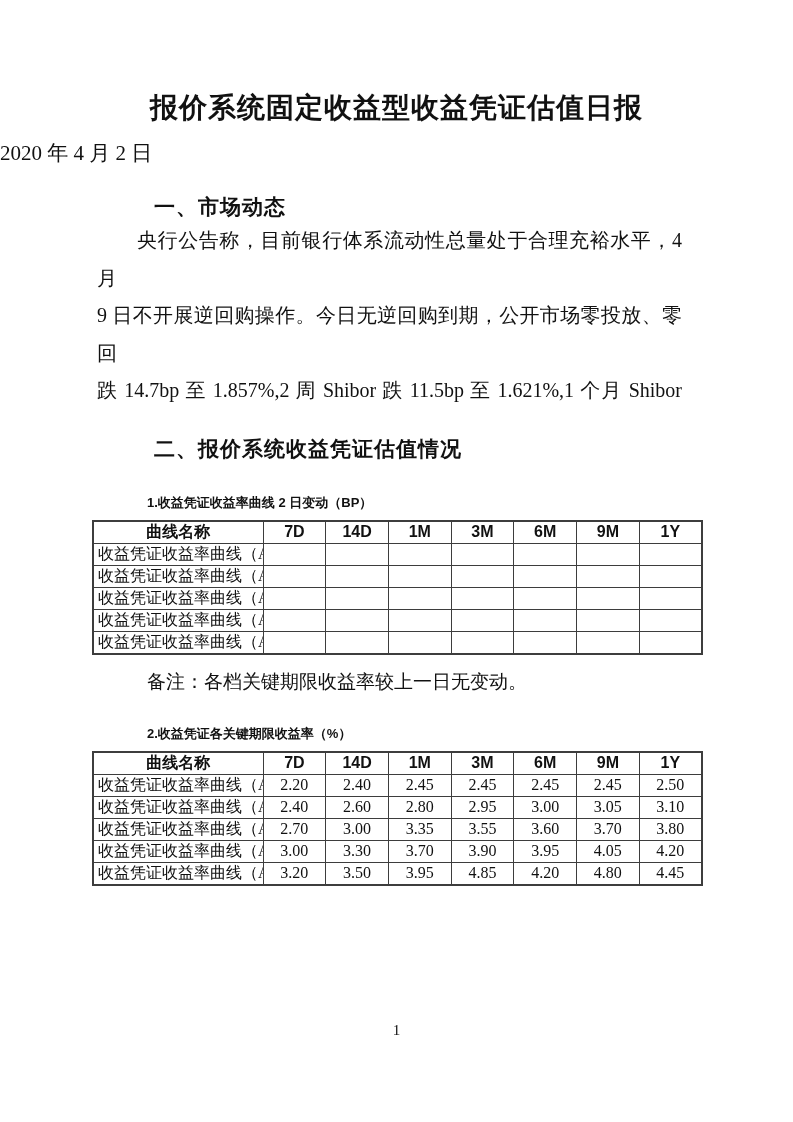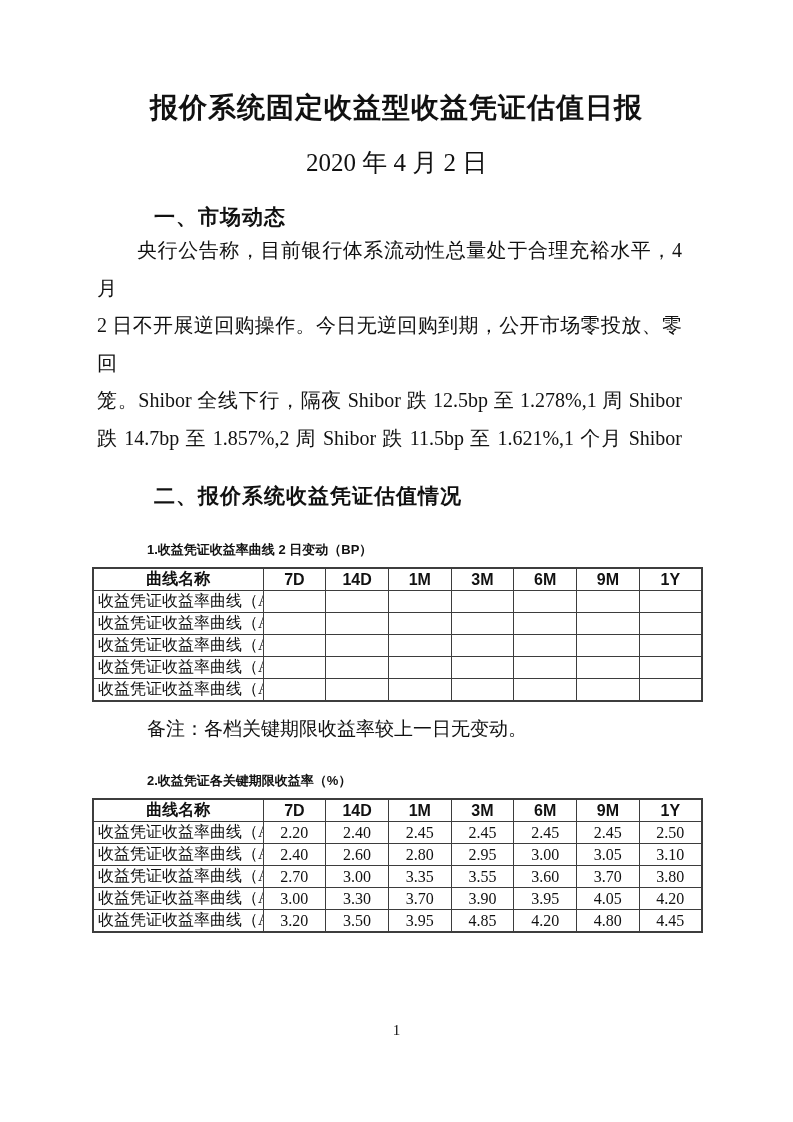--- a/index.html
+++ b/index.html
@@ -15,23 +15,22 @@
   .doc-title {
     padding-top: 90px;
     text-align: center;
     font-family: "Liberation Sans", "DejaVu Sans", sans-serif;
     font-weight: bold;
     font-size: 28px;
     line-height: 36px;
     letter-spacing: 1px;
   }
   .doc-date {
-    margin-top: 22px;
-    text-align: center;
-    font-size: 25px;
+    margin-top: 12px;
+    font-size: 21px;
     line-height: 30px;
   }
   .section-heading {
     margin: 24px 0 0 154px;
     font-family: Liberation Sans, sans-serif;
     font-weight: bold;
     font-size: 21px;
     line-height: 30px;
     letter-spacing: 1px;
   }
@@ -101,22 +100,21 @@
 <body>
 
 <div class="doc-title">报价系统固定收益型收益凭证估值日报</div>
 
 <div class="doc-date">2020 年 4 月 2 日</div>
 
 <div class="section-heading">一、市场动态</div>
 
 <div class="para">
   <div class="line first">央行公告称，目前银行体系流动性总量处于合理充裕水平，4 月</div>
-  <div class="line">2 日不开展逆回购操作。今日无逆回购到期，公开市场零投放、零回</div>
-  <div class="line">笼。Shibor 全线下行，隔夜 Shibor 跌 12.5bp 至 1.278%,1 周 Shibor</div>
+  <div class="line">9 日不开展逆回购操作。今日无逆回购到期，公开市场零投放、零回</div>
   <div class="line">跌 14.7bp 至 1.857%,2 周 Shibor 跌 11.5bp 至 1.621%,1 个月 Shibor</div>
 </div>
 
 <div class="section-heading">二、报价系统收益凭证估值情况</div>
 
 <div class="sub-heading">1.收益凭证收益率曲线 2 日变动（BP）</div>
 
 <table class="report-table">
     <thead>
       <tr>

